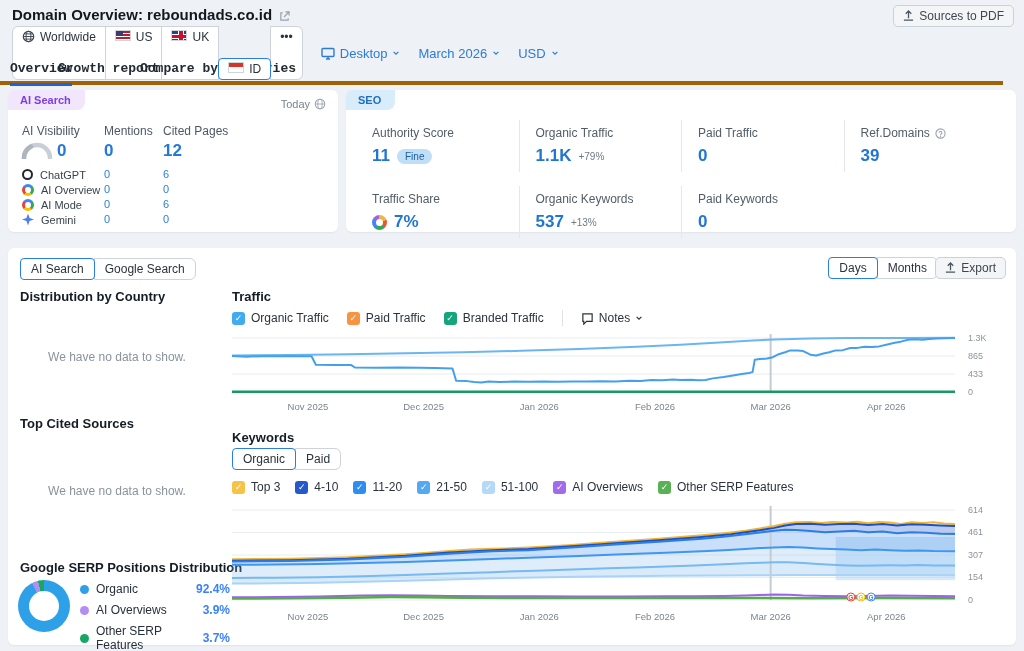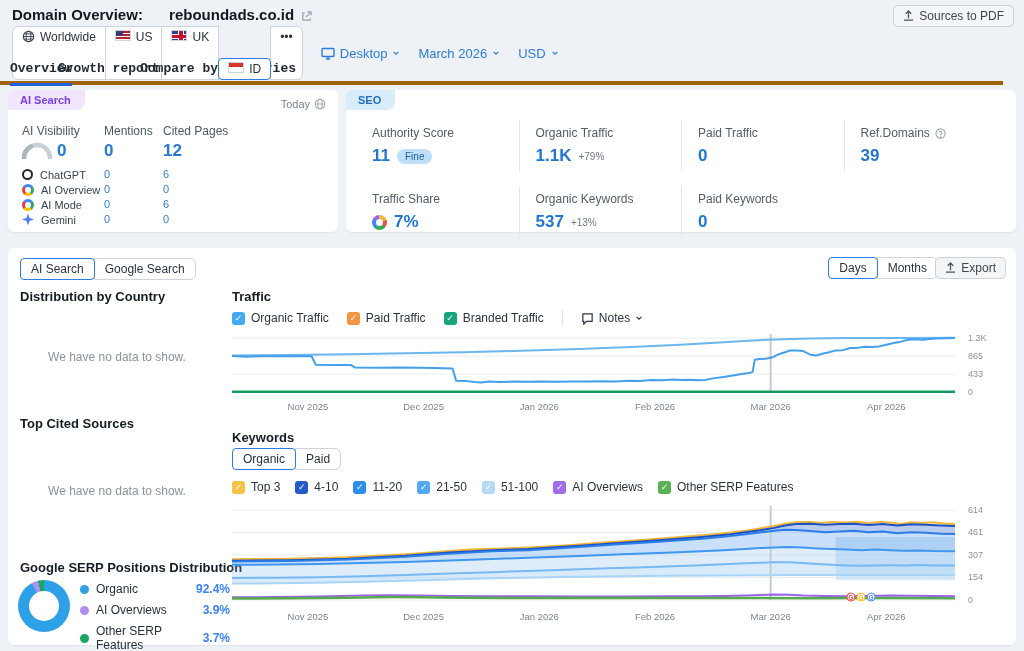--- a/index.html
+++ b/index.html
@@ -2,21 +2,21 @@
 <html><head>
 <meta charset="utf-8">
 <style>
   * { margin:0; padding:0; box-sizing:border-box; }
   html,body { background:#eef1f5; }
   body { font-family:"Liberation Sans","DejaVu Sans",sans-serif; color:#1a2430; }
   #page { position:relative; width:1024px; height:651px; background:#eef1f5; overflow:hidden; }
 
   
   .hdr { position:absolute; top:6px; left:12px; font-size:15px; font-weight:bold; color:#11181f; }
-  .hdr .domain { font-weight:bold;margin-left:22px; }
+  .hdr .domain { font-weight:bold; }
   .ext-ic { color:#98a2ac; margin-left:3px; }
   .btn-gray { display:inline-flex; align-items:center; gap:5px; background:#f3f5f7; border:1px solid #c9d1d9;
               border-radius:5px; font-size:12px; color:#3e4750; padding:3px 9px; cursor:pointer; }
   #export-pdf { position:absolute; top:5px; right:10px; }
 
   
   .filterbar { position:absolute; top:26px; left:12px; display:flex; align-items:center; gap:18px; }
   .seg { display:flex; }
   .seg .sbtn { display:flex; align-items:flex-start; gap:5px; background:#fff; border:1px solid #ccd3da;
                font-size:12px; color:#2a333d; padding:3px 9px; margin-left:-1px; cursor:pointer; position:relative; }

